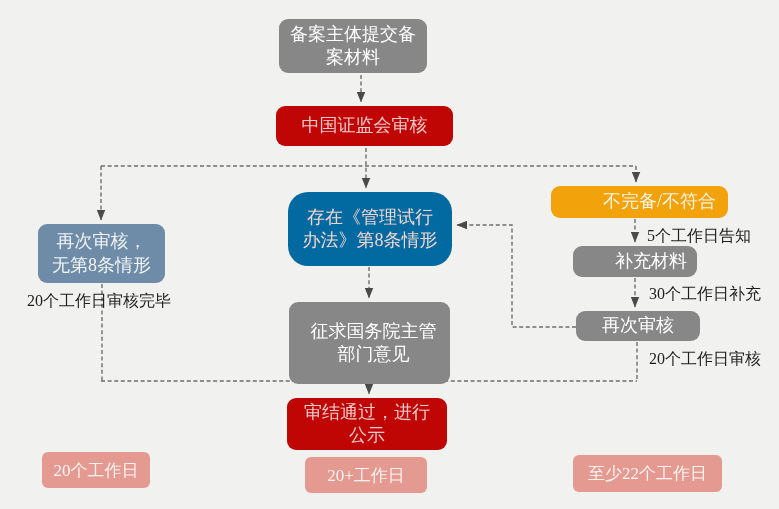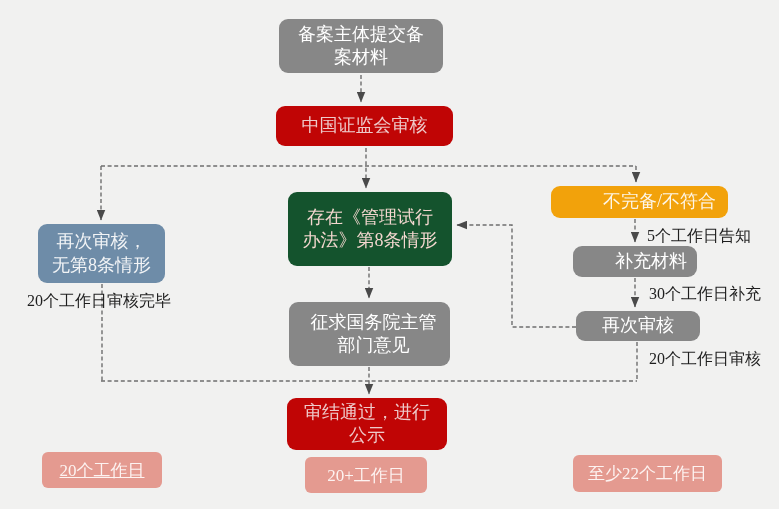--- a/index.html
+++ b/index.html
@@ -21,49 +21,49 @@
     text-align:center;
     white-space:pre-line;
     border-radius:9px;
     font-size:18px;
     line-height:1.3;
     z-index:2;
     box-sizing:border-box;
   }
   .gray{background:#878787;color:#ffffff;}
   .red{background:#c00505;color:#eecaca;}
-  .vermillion{background:#14532d;color:#f3d7cf;}
+  .vermillion{background:#0369a1;color:#f3d7cf;border-radius:20px;}
   .blue{background:#6e8ca8;color:#f2f4f6;}
   .orange{background:#f2a20b;color:#fdf6e8;padding-left:40px;}
   .badge{
     position:absolute;
     display:flex;align-items:center;justify-content:center;
     background:#e49a90;color:#fdf3f1;
     border-radius:6px;
     font-size:17px;
     z-index:2;
   }
   .edge-label{
     position:absolute;
     color:#1e1e1e;
     font-size:16px;
     white-space:nowrap;
     z-index:3;
   }
   
-  .n-submit{left:279px;top:19px;width:164px;height:54px;}
+  .n-submit{left:279px;top:19px;width:148px;height:54px;}
   .n-csrc{left:276px;top:106px;width:177px;height:40px;}
   .n-nosupp{left:38px;top:224px;width:127px;height:59px;}
   .n-art8{left:288px;top:192px;width:164px;height:74px;}
-  .n-consult{left:289px;top:302px;width:161px;height:64px;padding-left:8px;}
+  .n-consult{left:289px;top:302px;width:161px;height:82px;padding-left:8px;}
   .n-incomplete{left:551px;top:186px;width:177px;height:32px;}
   .n-supp{left:573px;top:246px;width:124px;height:31px;padding-left:32px;}
   .n-rereview{left:576px;top:311px;width:124px;height:30px;}
   .n-approved{left:287px;top:398px;width:160px;height:52px;}
-  .b-left{left:42px;top:452px;width:120px;height:36px;text-decoration:underline;}
+  .b-left{left:42px;top:452px;width:108px;height:36px;}
   .b-mid{left:305px;top:457px;width:122px;height:36px;}
   .b-right{left:573px;top:455px;width:149px;height:37px;}
   .l-done{left:27px;top:291px;}
   .l-notify{left:647px;top:226px;}
   .l-supp{left:649px;top:284px;}
   .l-rereview{left:649px;top:349px;}
 </style>
 </head>
 <body>
 

